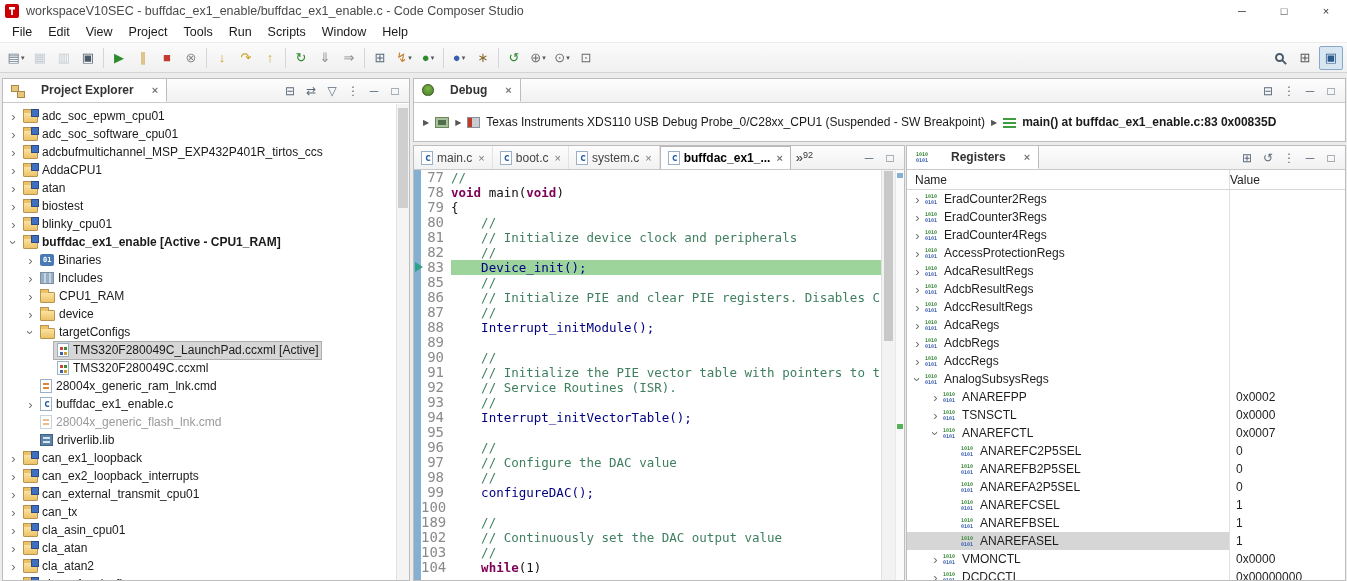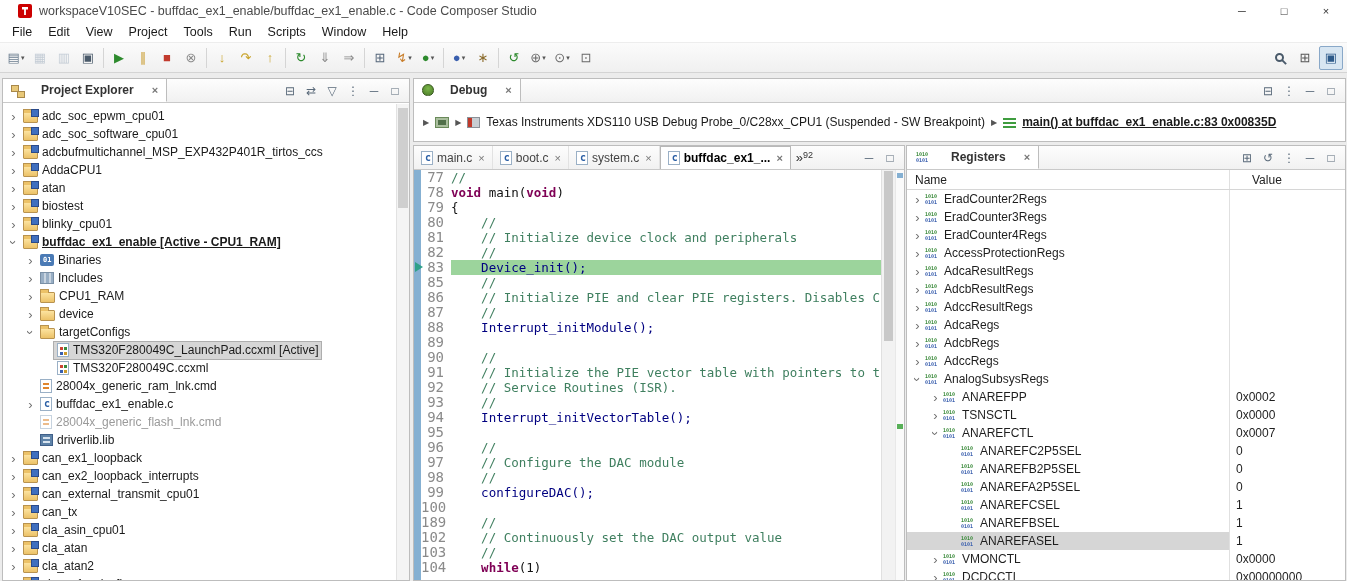--- a/index.html
+++ b/index.html
@@ -1,20 +1,20 @@
 <!DOCTYPE html>
 <html style="--comment: #3f7f5f; --keyword: #7f0055; --function-call: #000080; --current-line-bg: #9cd49c; --range-indicator: #85b0d2; --selection-bg: #d6d6d6; --ti-red: #cc0000; --perspective-active-bg: #d8e6f2;"><head>
 <meta charset="utf-8">
 <style>
   * { margin:0; padding:0; box-sizing:border-box; }
   body { font-family:"Liberation Sans", sans-serif; font-size:12.5px; color:#1e1e1e; background:#fff; }
   .app { position:relative; width:1347px; height:581px; background:#ececec; overflow:hidden; }
 
   
-  .titlebar { position:absolute; left:0; top:0; right:0; height:22px; background:#fff; display:flex; align-items:center; padding-left:18px; gap:7px; }
+  .titlebar { position:absolute; left:0; top:0; right:0; height:22px; background:#fff; display:flex; align-items:center; padding-left:5px; gap:7px; }
   .ti-logo { width:14px; height:14px; background:var(--ti-red,#c00); border-radius:2px; flex:none; position:relative; }
   .ti-logo::before { content:""; position:absolute; left:4px; top:3px; width:6px; height:8px; background:#fff; clip-path:polygon(0 0,100% 0,100% 30%,65% 30%,65% 100%,35% 100%,35% 30%,0 30%); }
   .title-text { color:#4a4a4a; font-size:12.5px; white-space:nowrap; }
   .win-controls { margin-left:auto; display:flex; height:22px; }
   .win-btn { width:42px; display:flex; align-items:center; justify-content:center; color:#333; font-size:11px; }
 
   
   .menubar { position:absolute; left:0; top:22px; right:0; height:21px; background:#fff; display:flex; align-items:center; padding-left:4px; border-bottom:1px solid #ededed; }
   .menu-item { padding:0 8px; line-height:21px; color:#1a1a1a; }
 
@@ -74,21 +74,21 @@
   .ic-frame { width:13px; height:10px; margin-top:1px; background:linear-gradient(#3f9d3f 0 2px,transparent 2px 4px,#3f9d3f 4px 6px,transparent 6px 8px,#3f9d3f 8px 10px); }
 
   
   .tree { position:absolute; top:25px; left:0; right:14px; bottom:0; overflow:hidden; padding-top:3px; font-size:12px; }
   .tree-row { height:18px; display:flex; align-items:center; white-space:nowrap; }
   .tw-arrow { width:13px; text-align:center; color:#707070; font-size:13px; flex:none; line-height:13px; }
   .tw-arrow.exp { transform:rotate(90deg); }
   .tree-cell { display:flex; align-items:center; gap:4px; padding:0 3px; height:17px; }
   .tree-sel { background:var(--selection-bg,#d9d9d9); outline:1px solid #aeaeae; }
   .tree-label { color:#1a1a1a; }
-  .bold { font-weight:bold;text-decoration:underline; }
+  .bold { font-weight:bold; }
   .grayed .tree-label { color:#9a9a9a; }
   .grayed .ic { opacity:.55; }
   .vsb { position:absolute; top:25px; right:0; width:13px; bottom:0; background:#f4f4f4; border-left:1px solid #e2e2e2; }
   .vsb .thumb { position:absolute; left:1px; right:1px; background:#cfcfcf; }
 
   
   .bc { display:flex; align-items:center; gap:6px; padding:0 9px; height:38px; background:#fff; font-size:12px; white-space:nowrap; overflow:hidden; }
   .bc-arrow { color:#555; font-size:8px; }
   .bc-text { color:#1a1a1a; }
 
@@ -111,21 +111,21 @@
   .tk-f { color:var(--function-call,#000080); }
   .ip-arrow { position:absolute; left:1px; width:0; height:0; border-left:8px solid #2fa089; border-top:5px solid transparent; border-bottom:5px solid transparent; z-index:3; }
   .esb { position:absolute; right:9px; top:0; bottom:0; width:14px; background:#f2f2f2; border-left:1px solid #e0e0e0; }
   .esb .thumb { position:absolute; left:2px; right:2px; top:1px; height:170px; background:#c8c8c8; }
   .eov { position:absolute; right:0; top:0; bottom:0; width:9px; background:#fafafa; border-left:1px solid #e8e8e8; }
   .mk { position:absolute; left:1px; width:6px; height:5px; display:block; }
 
   
   .reg-header { height:20px; display:flex; align-items:center; border-bottom:1px solid #d6d6d6; font-size:12px; color:#222; background:#fff; }
   .rh-name { width:322px; padding-left:8px; }
-  .rh-value { flex:1; padding-left:22px; border-left:1px solid #e0e0e0; align-self:stretch; display:flex; align-items:center; }
+  .rh-value { flex:1; padding-left:0; border-left:1px solid #e0e0e0; align-self:stretch; display:flex; align-items:center; }
   .reg-rows { position:absolute; top:44px; left:0; right:0; bottom:0; overflow:hidden; font-size:12px; }
   .rrow { height:18px; display:flex; align-items:stretch; }
   .rr-name { width:322px; display:flex; align-items:center; overflow:hidden; white-space:nowrap; }
   .rr-value { flex:1; padding-left:6px; border-left:1px solid #e0e0e0; display:flex; align-items:center; }
   .rrow.selected .rr-name { background:var(--selection-bg,#d4d4d4); }
   .rind { flex:none; }
 </style>
 </head>
 <body>
 
@@ -596,21 +596,21 @@
             <div class="cl">
               <span class="ln">95</span>
               <span class="ct"></span>
             </div>
             <div class="cl">
               <span class="ln">96</span>
               <span class="ct"><span class="tk-c">    //</span></span>
             </div>
             <div class="cl">
               <span class="ln">97</span>
-              <span class="ct"><span class="tk-c">    // Configure the DAC module</span></span>
+              <span class="ct"><span class="tk-c">    // Configure the DAC value</span></span>
             </div>
             <div class="cl">
               <span class="ln">98</span>
               <span class="ct"><span class="tk-c">    //</span></span>
             </div>
             <div class="cl">
               <span class="ln">99</span>
               <span class="ct"><span class="tk-p">    </span><span class="tk-f">configureDAC();</span></span>
             </div>
             <div class="cl">

